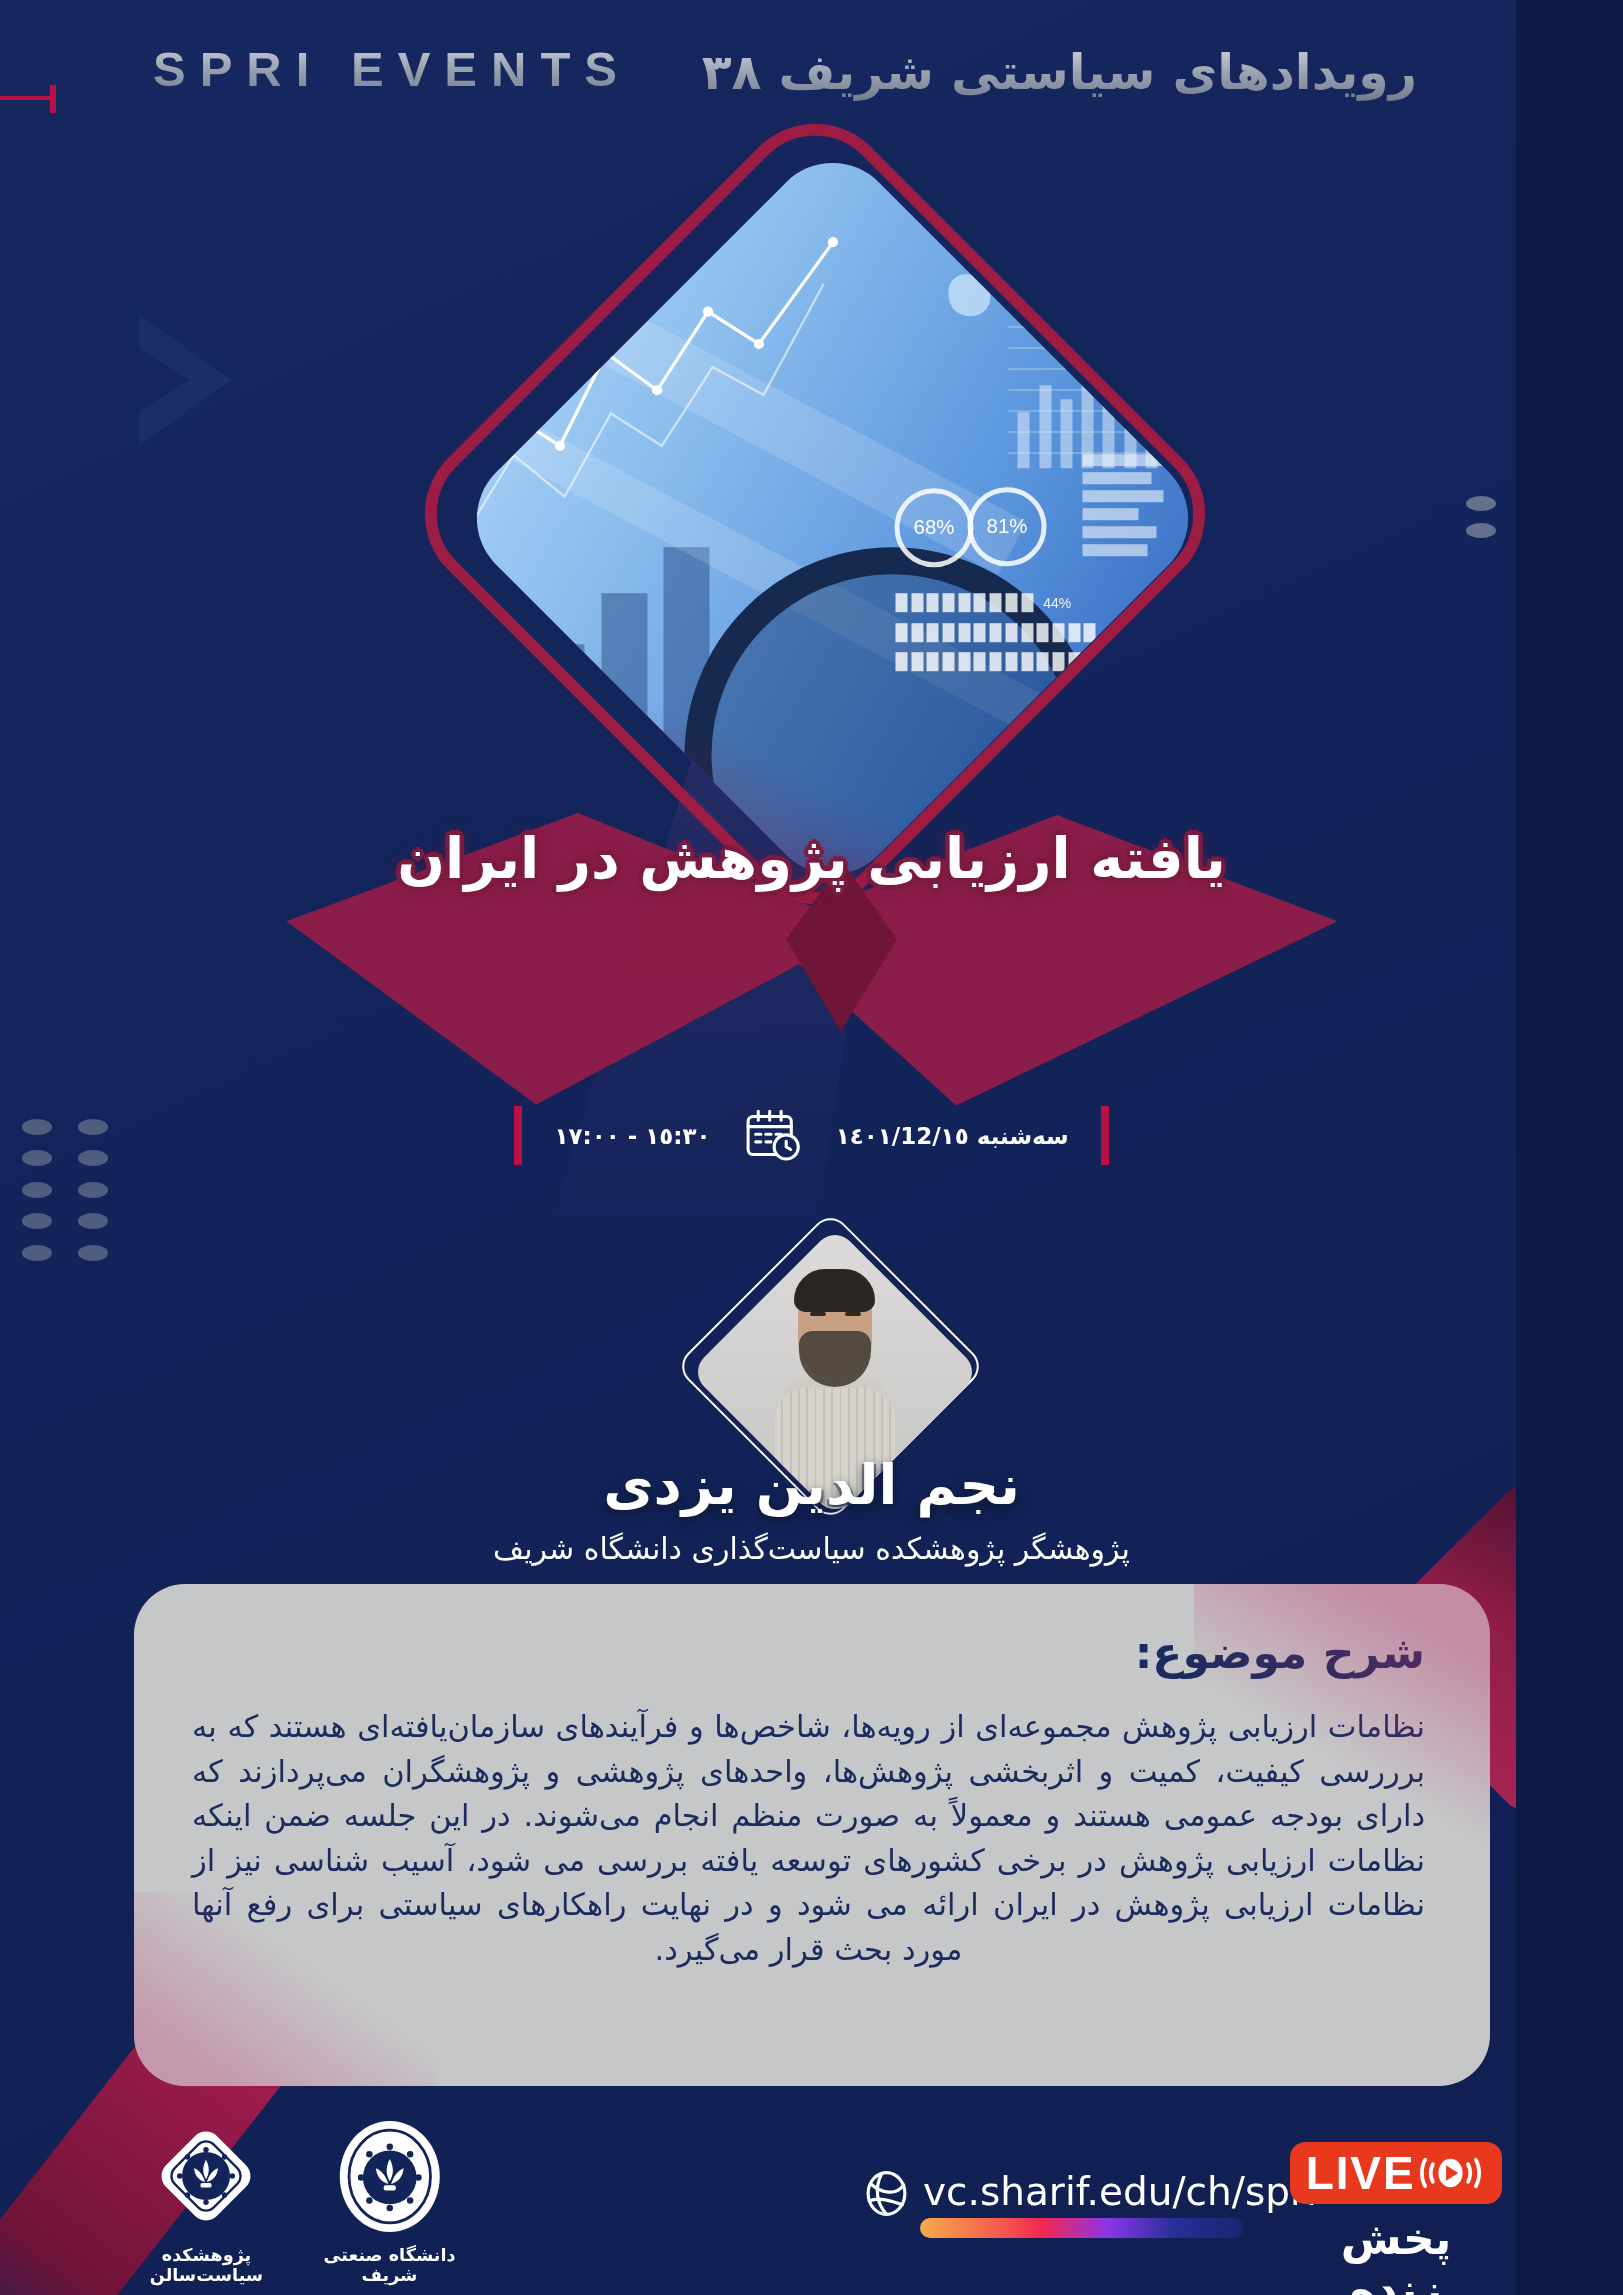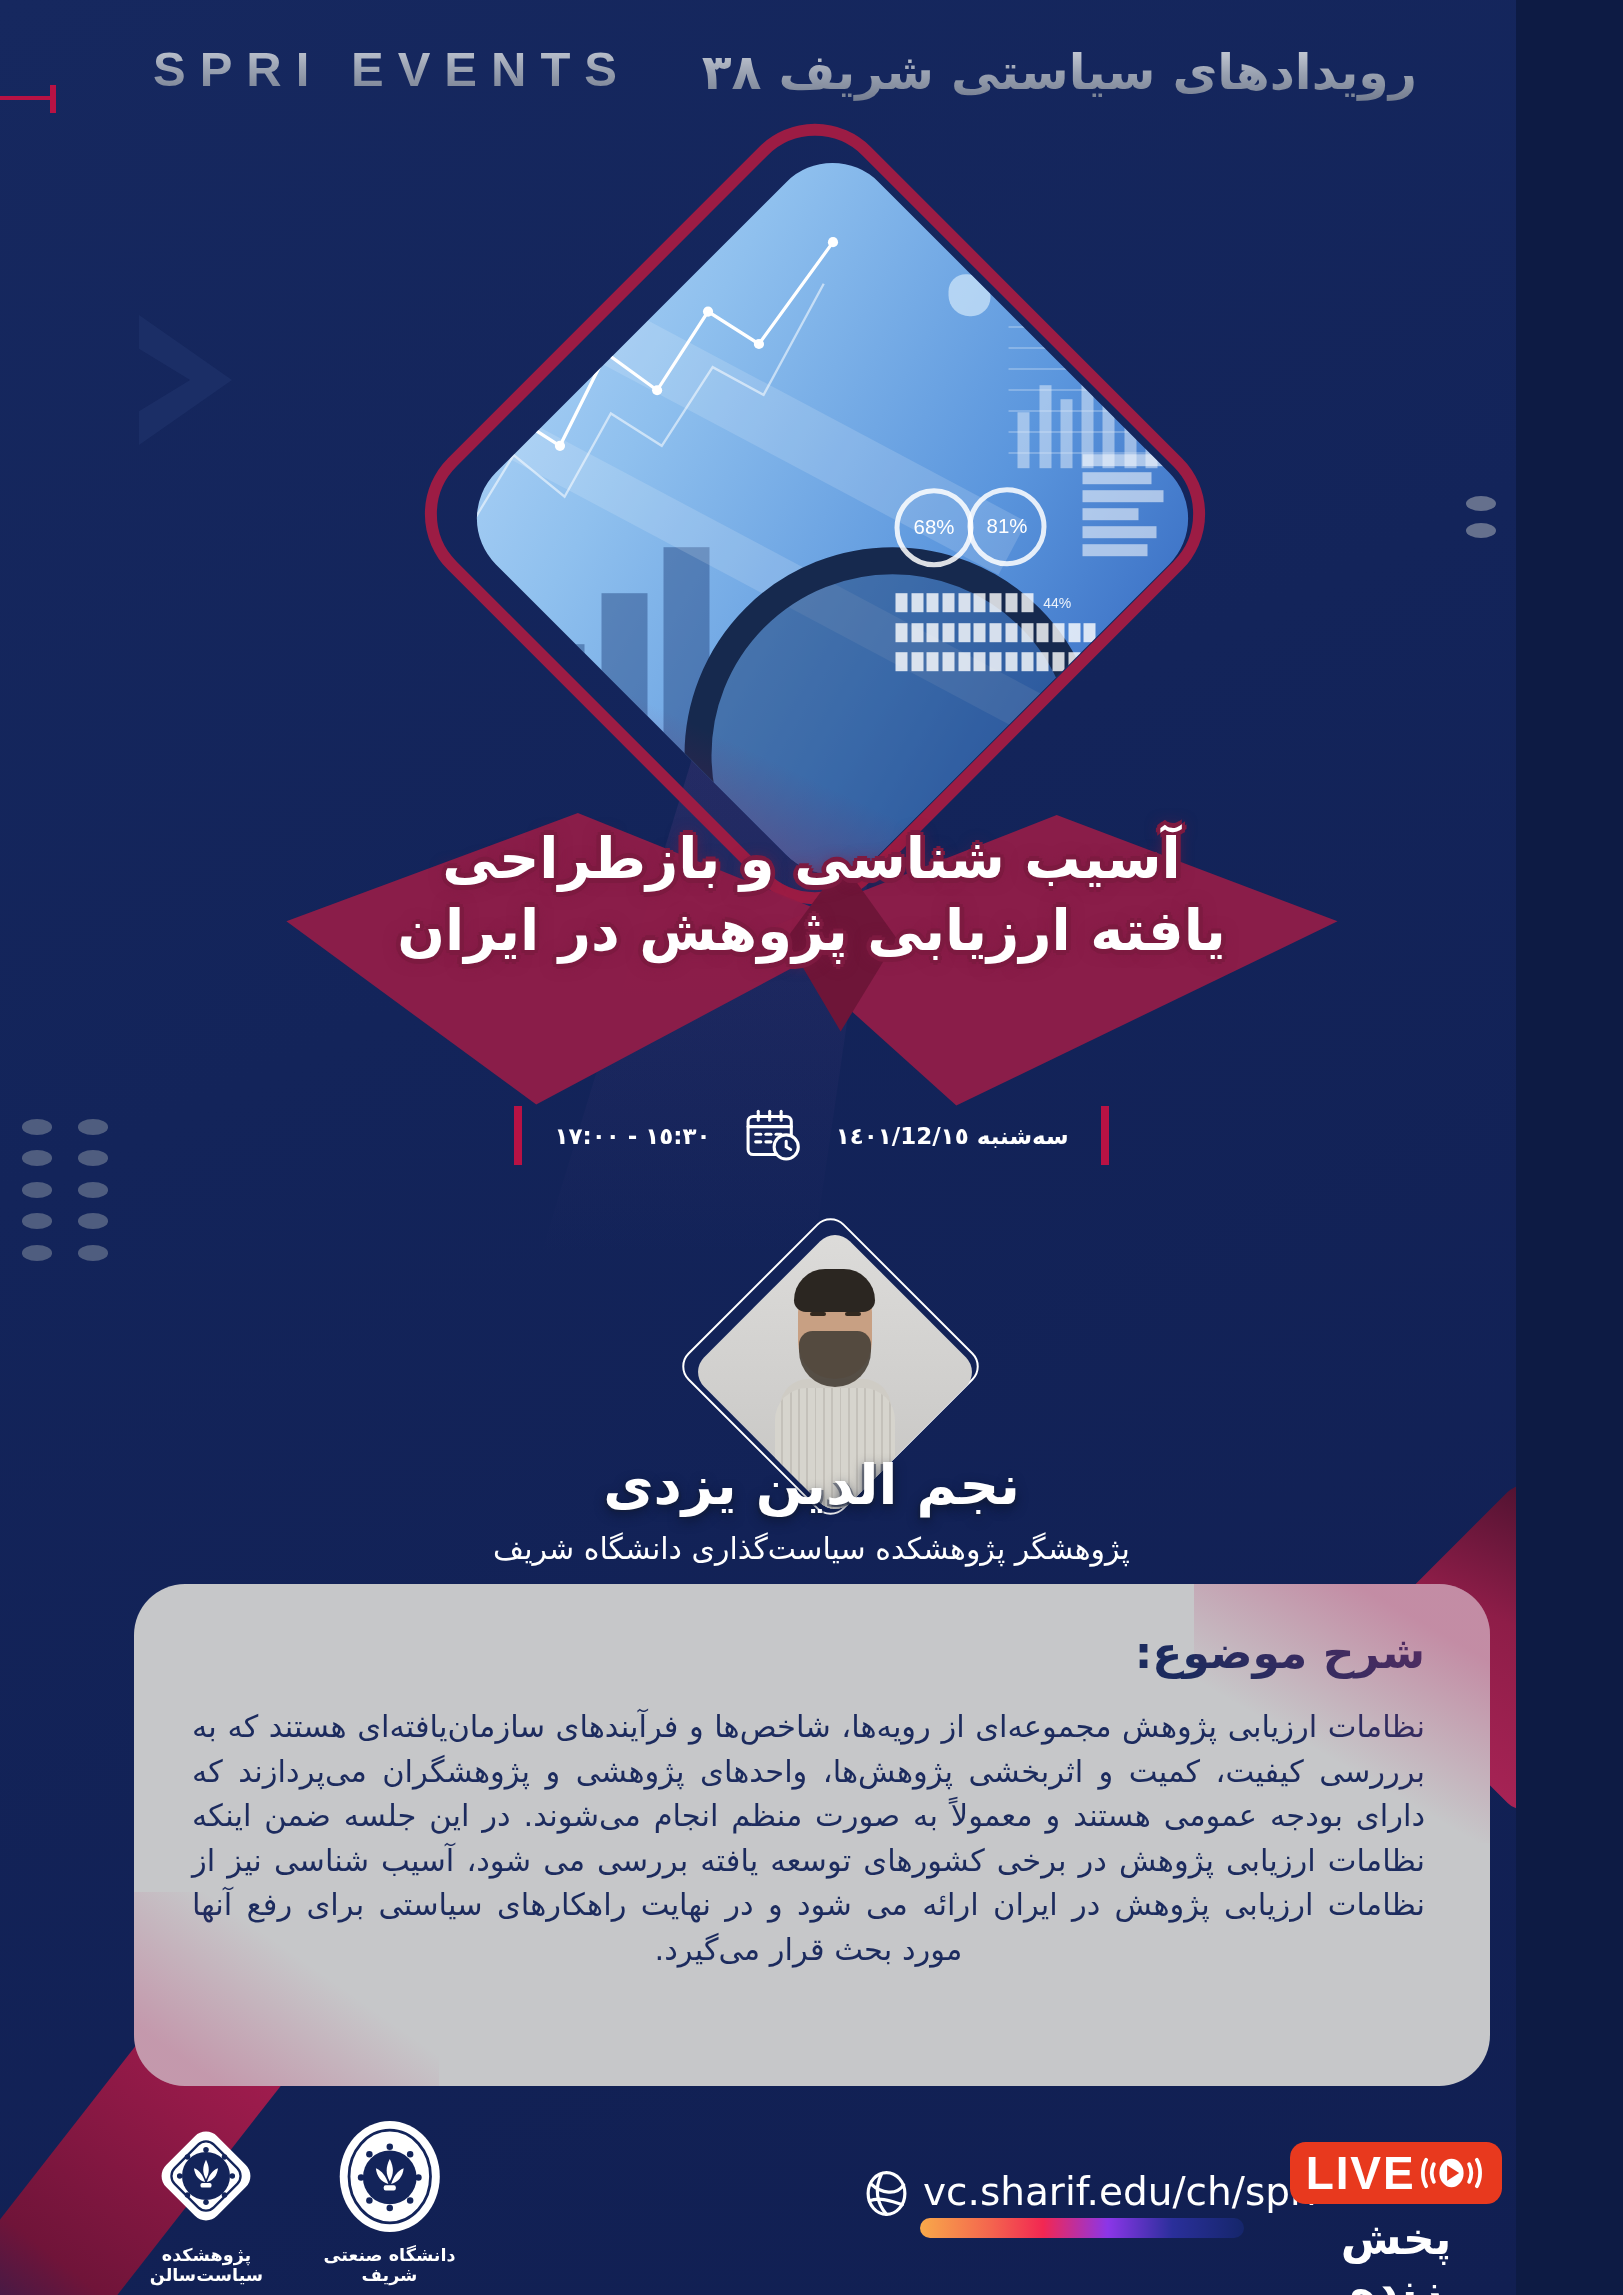--- a/index.html
+++ b/index.html
@@ -93,21 +93,21 @@
   .topic-head{margin:43px 65px 0 0;text-align:right;direction:rtl;color:#1c2b5e;
     font-weight:700;font-size:44px;}
   .topic-body{margin:27px 65px 0 58px;direction:rtl;color:#1c2b5e;font-size:30.5px;
     line-height:1.46;text-align:justify;text-align-last:center;font-weight:500;}
   
   .org-caption{position:absolute;color:#fff;font-size:17.6px;font-weight:700;text-align:center;direction:rtl;}
   .url-text{left:923px;top:2169px;color:#fff;font-size:39px;font-family:"DejaVu Sans",sans-serif;}
   .grad-bar{left:920px;top:2218px;width:324px;height:20.4px;border-radius:10.2px;
     background:linear-gradient(90deg,#f8a94a 0%,#f4644e 22%,#f22752 38%,#8b36e8 58%,#2a2f9a 78%,#15266b 100%);}
   .live-badge{left:1290px;top:2142px;width:212px;height:62px;border-radius:15.7px;background:#e8391e;
-    display:flex;align-items:center;justify-content:space-between;padding:0 15.7px;box-sizing:border-box;}
+    display:flex;align-items:center;padding:0 15.7px;box-sizing:border-box;}
   .live-word{color:#fff;font-family:"Liberation Sans",sans-serif;font-weight:700;font-size:46px;letter-spacing:1.9px;}
   .live-caption{left:1290px;top:2213px;width:212px;text-align:center;color:#fff;font-weight:700;
     font-size:44px;direction:rtl;}
   svg{display:block;}
 </style>
 </head>
 <body>
 
 <div class="poster">
 
@@ -251,21 +251,20 @@
       <div class="abs hero-redwash"></div>
     </div>
   </div>
 
   <svg class="abs" style="left:254px;top:763px;" width="1115" height="375" viewBox="0 0 2410 810">
     <polygon points="70,342 700,108 1322,358 610,738" fill="#8e1d48" opacity=".97"></polygon>
     <polygon points="1098,362 1735,112 2342,342 1518,740" fill="#8e1d48" opacity=".97"></polygon>
     <polygon points="1150,380 1272,215 1390,380 1268,580" fill="#6e1538"></polygon>
   </svg>
   <div class="abs" style="left:0;top:823px;width:1623px;">
-    <div class="title-line">آسیب شناسی و بازطراحی</div>
     <div class="title-line">یافته ارزیابی پژوهش در ایران</div>
   </div>
 
   <div class="abs sched">
     <div class="redtick"></div>
     <div class="sched-txt" dir="ltr">١٥:٣٠ - ١٧:٠٠</div>
     <svg width="61" height="61" viewBox="0 0 48 48">
       <g fill="none" stroke="#ffffff" stroke-width="2.4" stroke-linecap="round">
         <rect x="4" y="9" width="34" height="30" rx="4"></rect>
         <line x1="4" y1="17" x2="38" y2="17"></line>

